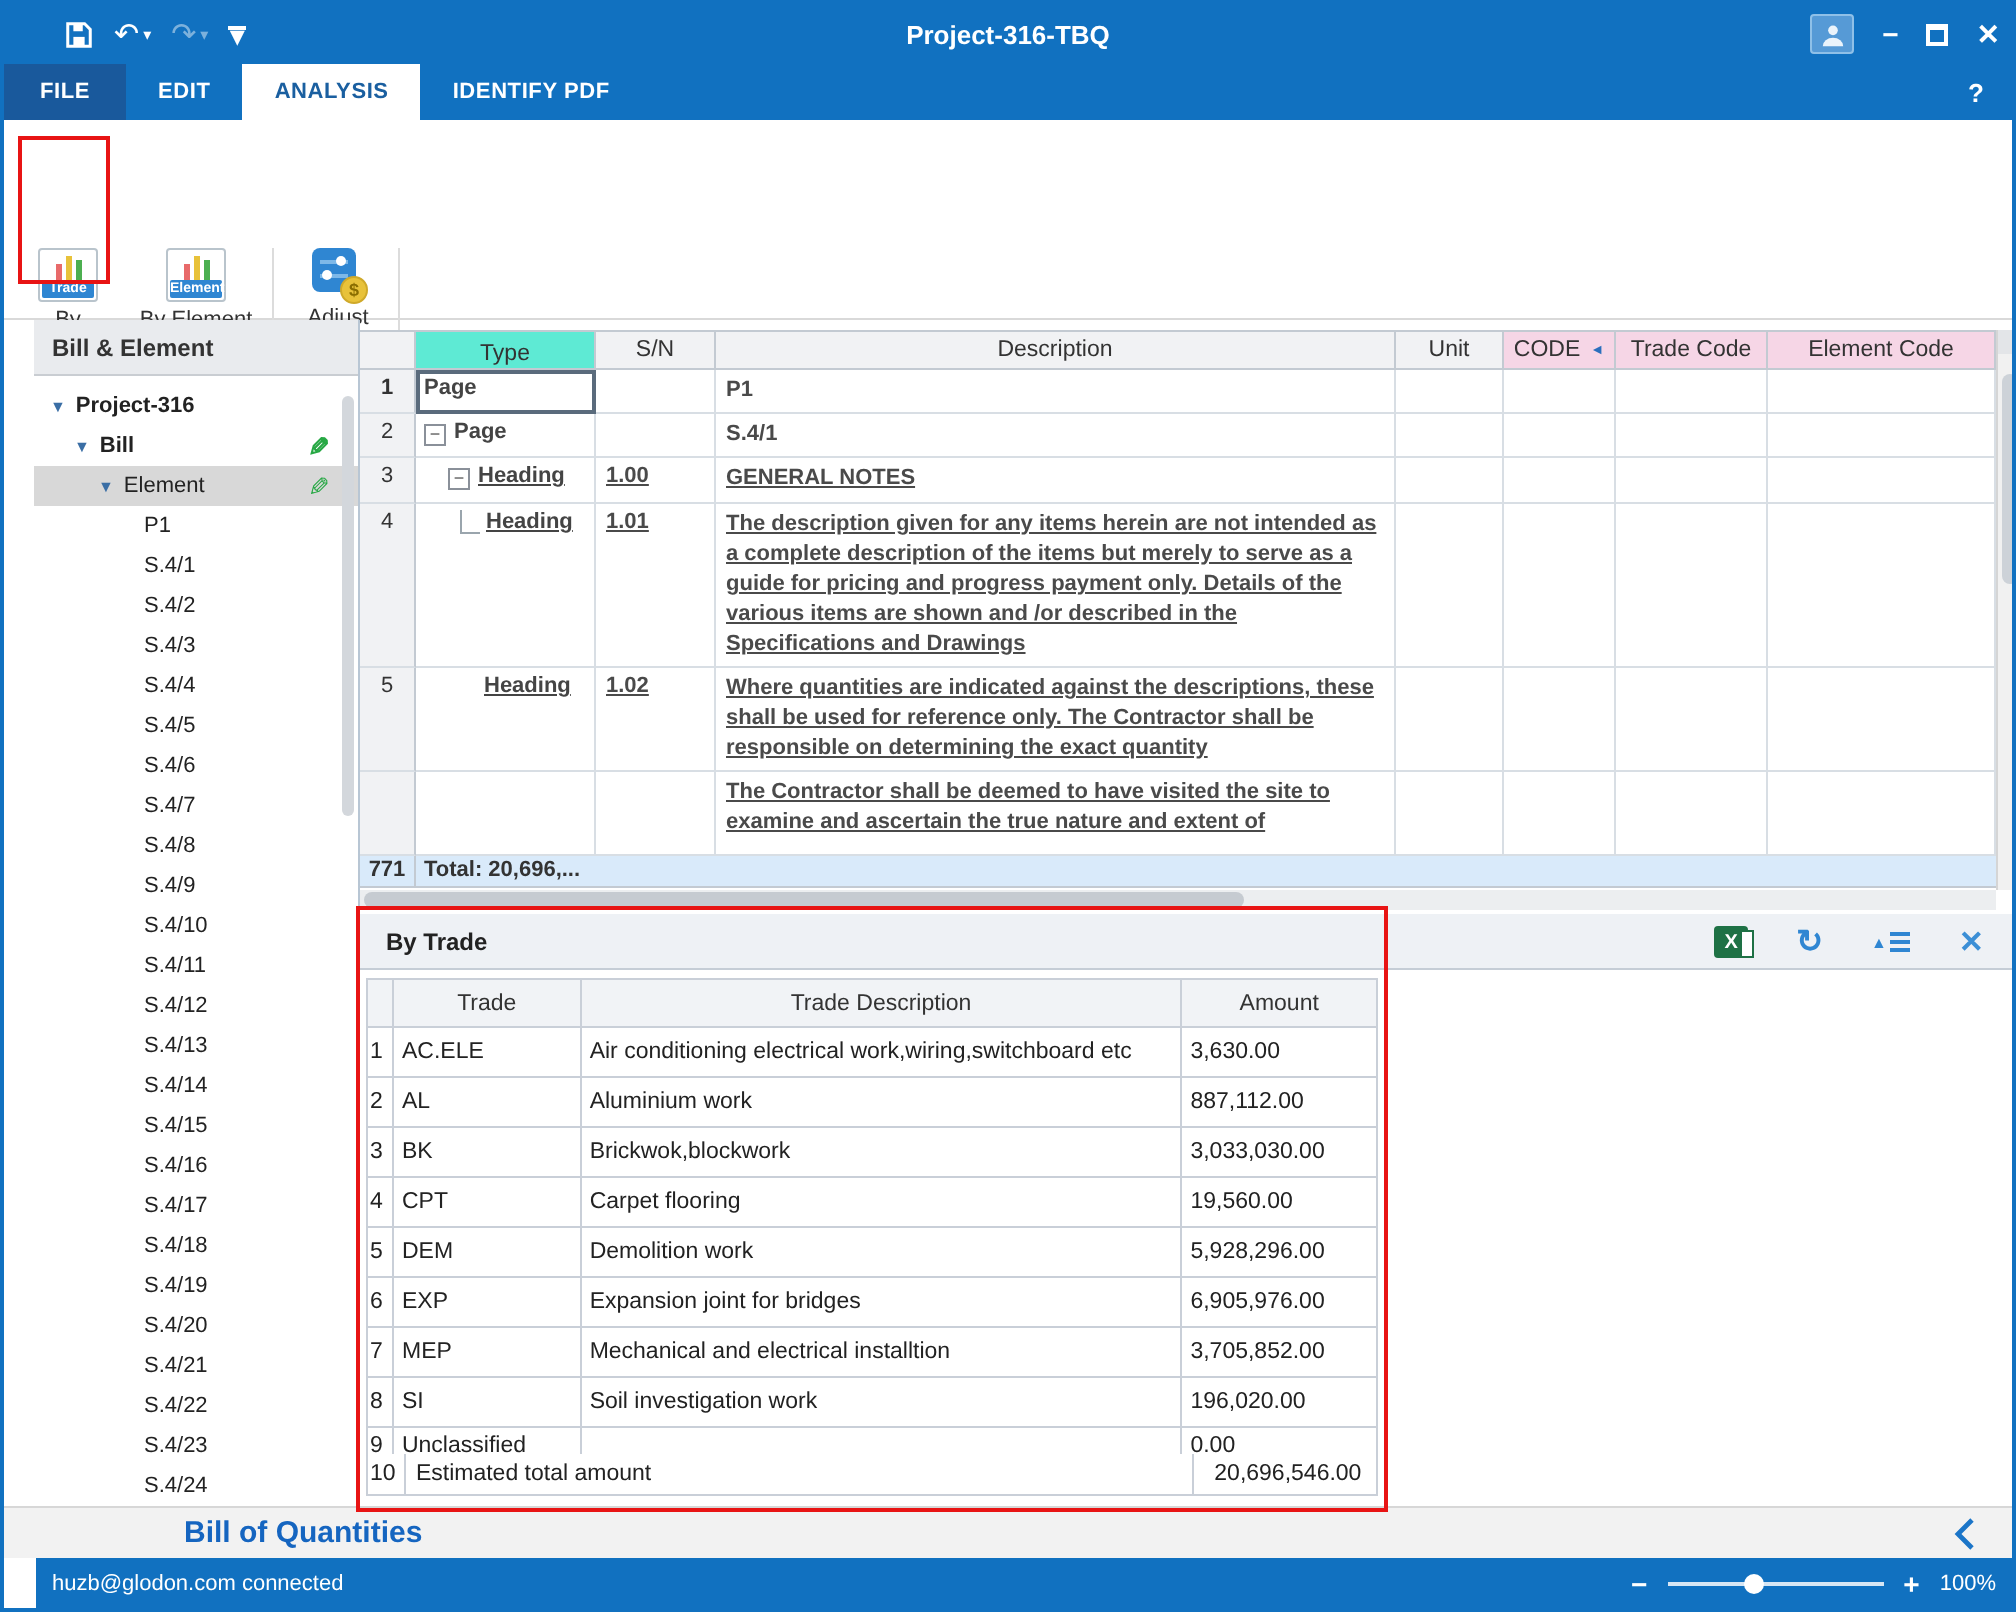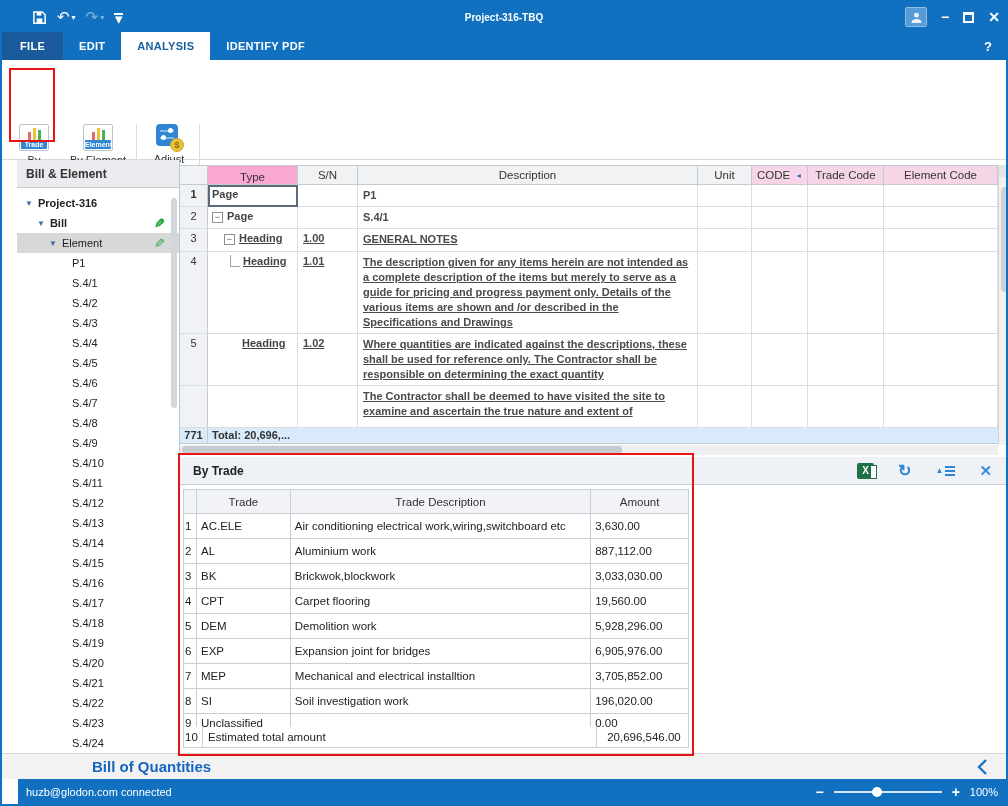--- a/index.html
+++ b/index.html
@@ -9,21 +9,21 @@
 
   
   .titlebar { position:absolute; left:0; top:0; right:0; height:30px; background:#1171c0;
               display:flex; align-items:center; color:#fff; }
   .qat { display:flex; align-items:center; gap:10px; margin-left:30px; }
   .qat .icon-btn { display:flex; align-items:center; color:#fff; font-size:15px; cursor:pointer; }
   .qat .drop { font-size:8px; margin-left:2px; }
   .dim { opacity:.45; }
   .custbar { display:flex; flex-direction:column; align-items:center; line-height:5px; font-size:9px; }
   .custbar .bar { width:9px; border-top:2px solid #fff; margin-bottom:1px; }
-  .title-text { position:absolute; left:0; right:0; text-align:center; font-size:10px; font-weight:bold; }
+  .title-text { position:absolute; left:0; right:0; text-align:center; font-size:13px; font-weight:bold; }
   .win-ctrls { position:absolute; right:6px; top:0; height:30px; display:flex; align-items:center; gap:14px; }
   .user-chip { width:22px; height:20px; background:#569ad6; border:1px solid #8fc0e8; border-radius:2px;
                display:flex; align-items:center; justify-content:center; }
   .minimize { font-size:14px; font-weight:bold; }
   .maxbox { width:11px; height:11px; border:2px solid #fff; position:relative; }
   .maxbox:after{ content:""; position:absolute; left:-2px; top:-2px; width:11px; height:3px; background:#fff; }
   .closex { font-size:14px; font-weight:bold; }
 
   
   .tabbar { position:absolute; left:0; top:30px; right:0; height:28px; background:#1171c0;
@@ -75,21 +75,21 @@
   .pencil { position:absolute; right:14px; color:#27a844; font-size:13px; transform:scaleX(-1); }
   .tree-leaf { height:20px; line-height:20px; padding-left:55px; cursor:pointer; }
   .sb-scroll { position:absolute; right:2px; top:38px; width:6px; height:210px; background:#d3d7dc;
                border-radius:3px; }
 
   
   .main-table { position:absolute; left:178px; top:163px; width:818px; font-size:11px; color:#333; }
   .mhead { display:flex; height:20px; background:#f1f2f4; border-top:1px solid #c3cad2; }
   .mhead .hc { border-right:1px solid #c3cad2; border-bottom:1px solid #c3cad2; display:flex;
                align-items:center; justify-content:center; font-size:11.5px; }
-  .hc.type-h { background:#f9a8d4; }
+  .hc.type-h { background:#5eead4; }
   .hc.pink { background:#f6d6e6; }
   .hc .tri { color:#2a6fbd; font-size:7px; margin-left:5px; }
   .mrow { display:flex; background:#fff; }
   .mcell { border-right:1px solid #d8dee4; border-bottom:1px solid #d8dee4; overflow:hidden; }
   .c-num  { width:28px; background:#f1f2f4; border-right:1px solid #c3cad2; text-align:center;
             padding-top:3px; }
   .c-type { width:90px; padding-top:3px; display:flex; align-items:flex-start; }
   .c-sn   { width:60px; padding:3px 0 0 5px; }
   .c-desc { width:340px; padding:3px 5px 0 5px; line-height:15px; }
   .c-unit { width:54px; } .c-code { width:56px; } .c-trade { width:76px; } .c-elem { width:114px; }

